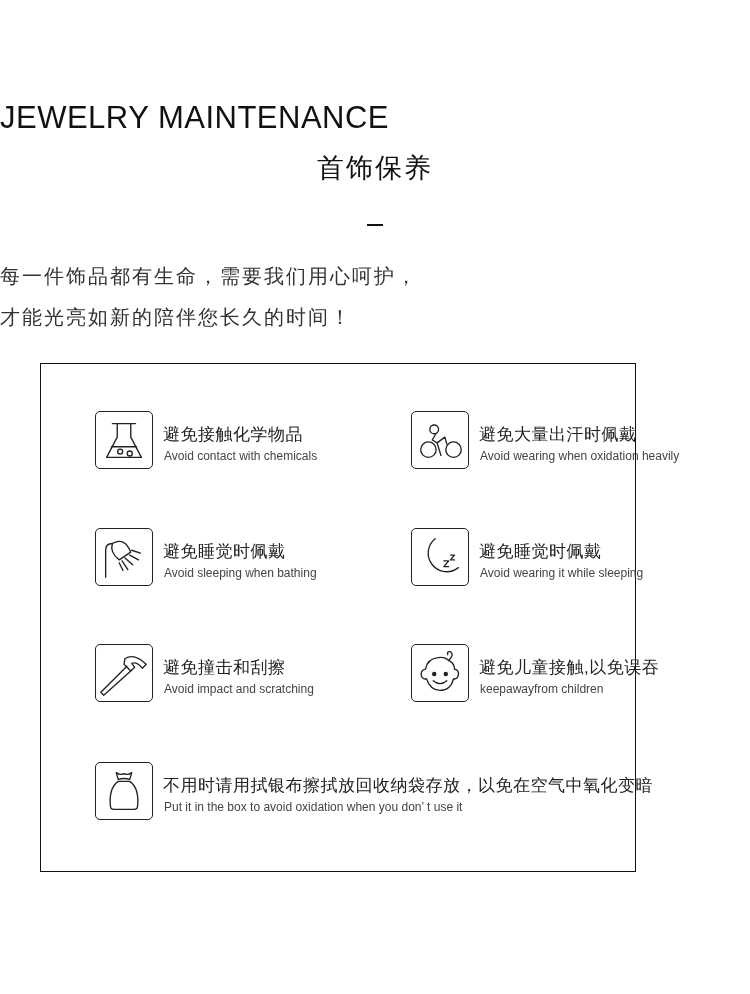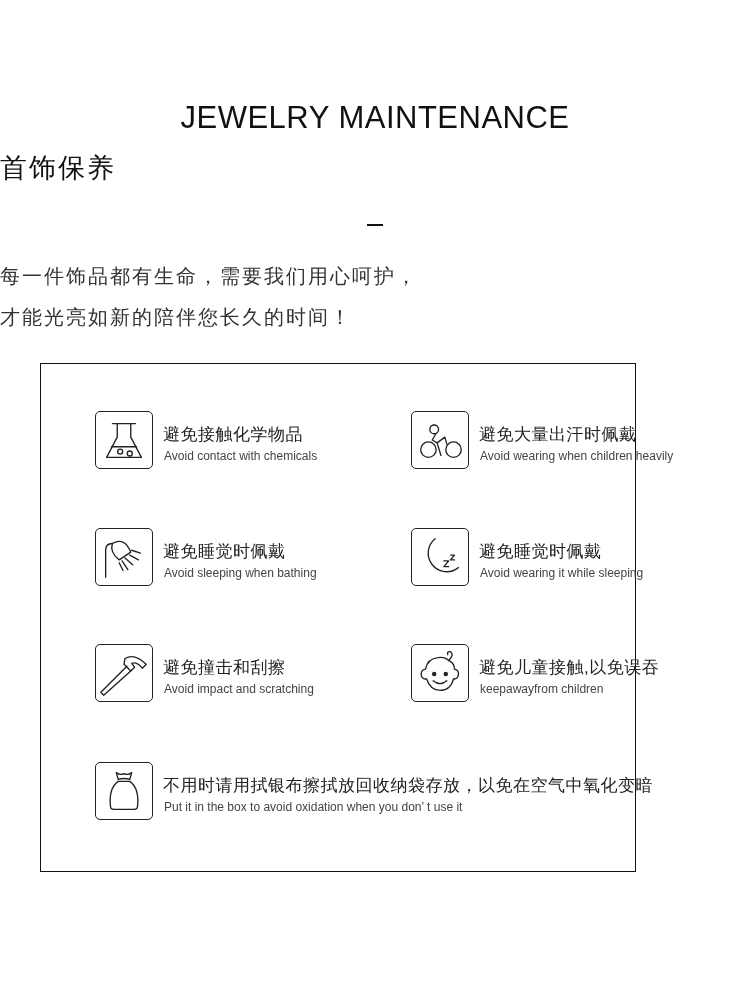--- a/index.html
+++ b/index.html
@@ -1,20 +1,20 @@
 <!DOCTYPE html>
 <html><head>
 <meta charset="utf-8">
 <style>
   html, body { margin: 0; padding: 0; background: #ffffff; }
   body { width: 750px; height: 994px; position: relative; overflow: hidden;
          font-family: "Liberation Sans", "DejaVu Sans", sans-serif; color: #1a1a1a; }
-  .title-en { position: absolute; top: 100px; left: 0; width: 750px; text-align: center;
+  .title-en { position: absolute; top: 100px; left: 0; width: 750px; text-align: left;
               font-size: 31px; letter-spacing: 0.5px; color: #111; font-weight: normal; }
-  .title-cn { position: absolute; top: 150px; left: 0; width: 750px; 
+  .title-cn { position: absolute; top: 150px; left: 0; width: 750px; text-align: center;
               font-size: 27px; color: #111; letter-spacing: 2px; }
   .dash { position: absolute; top: 224px; left: 367px; width: 16px; height: 2px; background: #111; }
   .intro { position: absolute; left: 0; width: 750px; text-align: left; font-size: 20px;
            color: #333; letter-spacing: 2px; }
   .intro.l1 { top: 263px; }
   .intro.l2 { top: 304px; }
   .panel { position: absolute; left: 40px; top: 363px; width: 596px; height: 509px;
            border: 1.5px solid #111; box-sizing: border-box; }
   .item { position: absolute; height: 60px; }
   .icon-box { position: absolute; left: 0; top: 0; width: 58px; height: 58px;
@@ -54,21 +54,21 @@
     <div class="icon-box">
       <svg viewBox="0 0 58 58" fill="none" stroke="#222" stroke-width="1.4" stroke-linejoin="round" stroke-linecap="round">
         <circle cx="23" cy="18" r="4.5"></circle>
         <path d="M25 22 L21 29 L26 32 L34 26 L36 33"></path>
         <path d="M26 32 L30 45"></path>
         <circle cx="17" cy="39" r="8"></circle>
         <circle cx="43" cy="39" r="8"></circle>
       </svg>
     </div>
     <div class="cn">避免大量出汗时佩戴</div>
-    <div class="en">Avoid wearing when children heavily</div>
+    <div class="en">Avoid wearing when oxidation heavily</div>
   </div>
 
   <div class="item" style="left:54px; top:164px;">
     <div class="icon-box">
       <svg viewBox="0 0 58 58" fill="none" stroke="#222" stroke-width="1.4" stroke-linejoin="round" stroke-linecap="round">
         <path d="M10 50 V22 Q10 15 17 15"></path>
         <path d="M17 15 Q30 8 36 24 L24 32 Q14 24 17 15"></path>
         <line x1="30" y1="30" x2="38" y2="37"></line>
         <line x1="27" y1="33" x2="33" y2="42"></line>
         <line x1="35" y1="27" x2="44" y2="32"></line>

